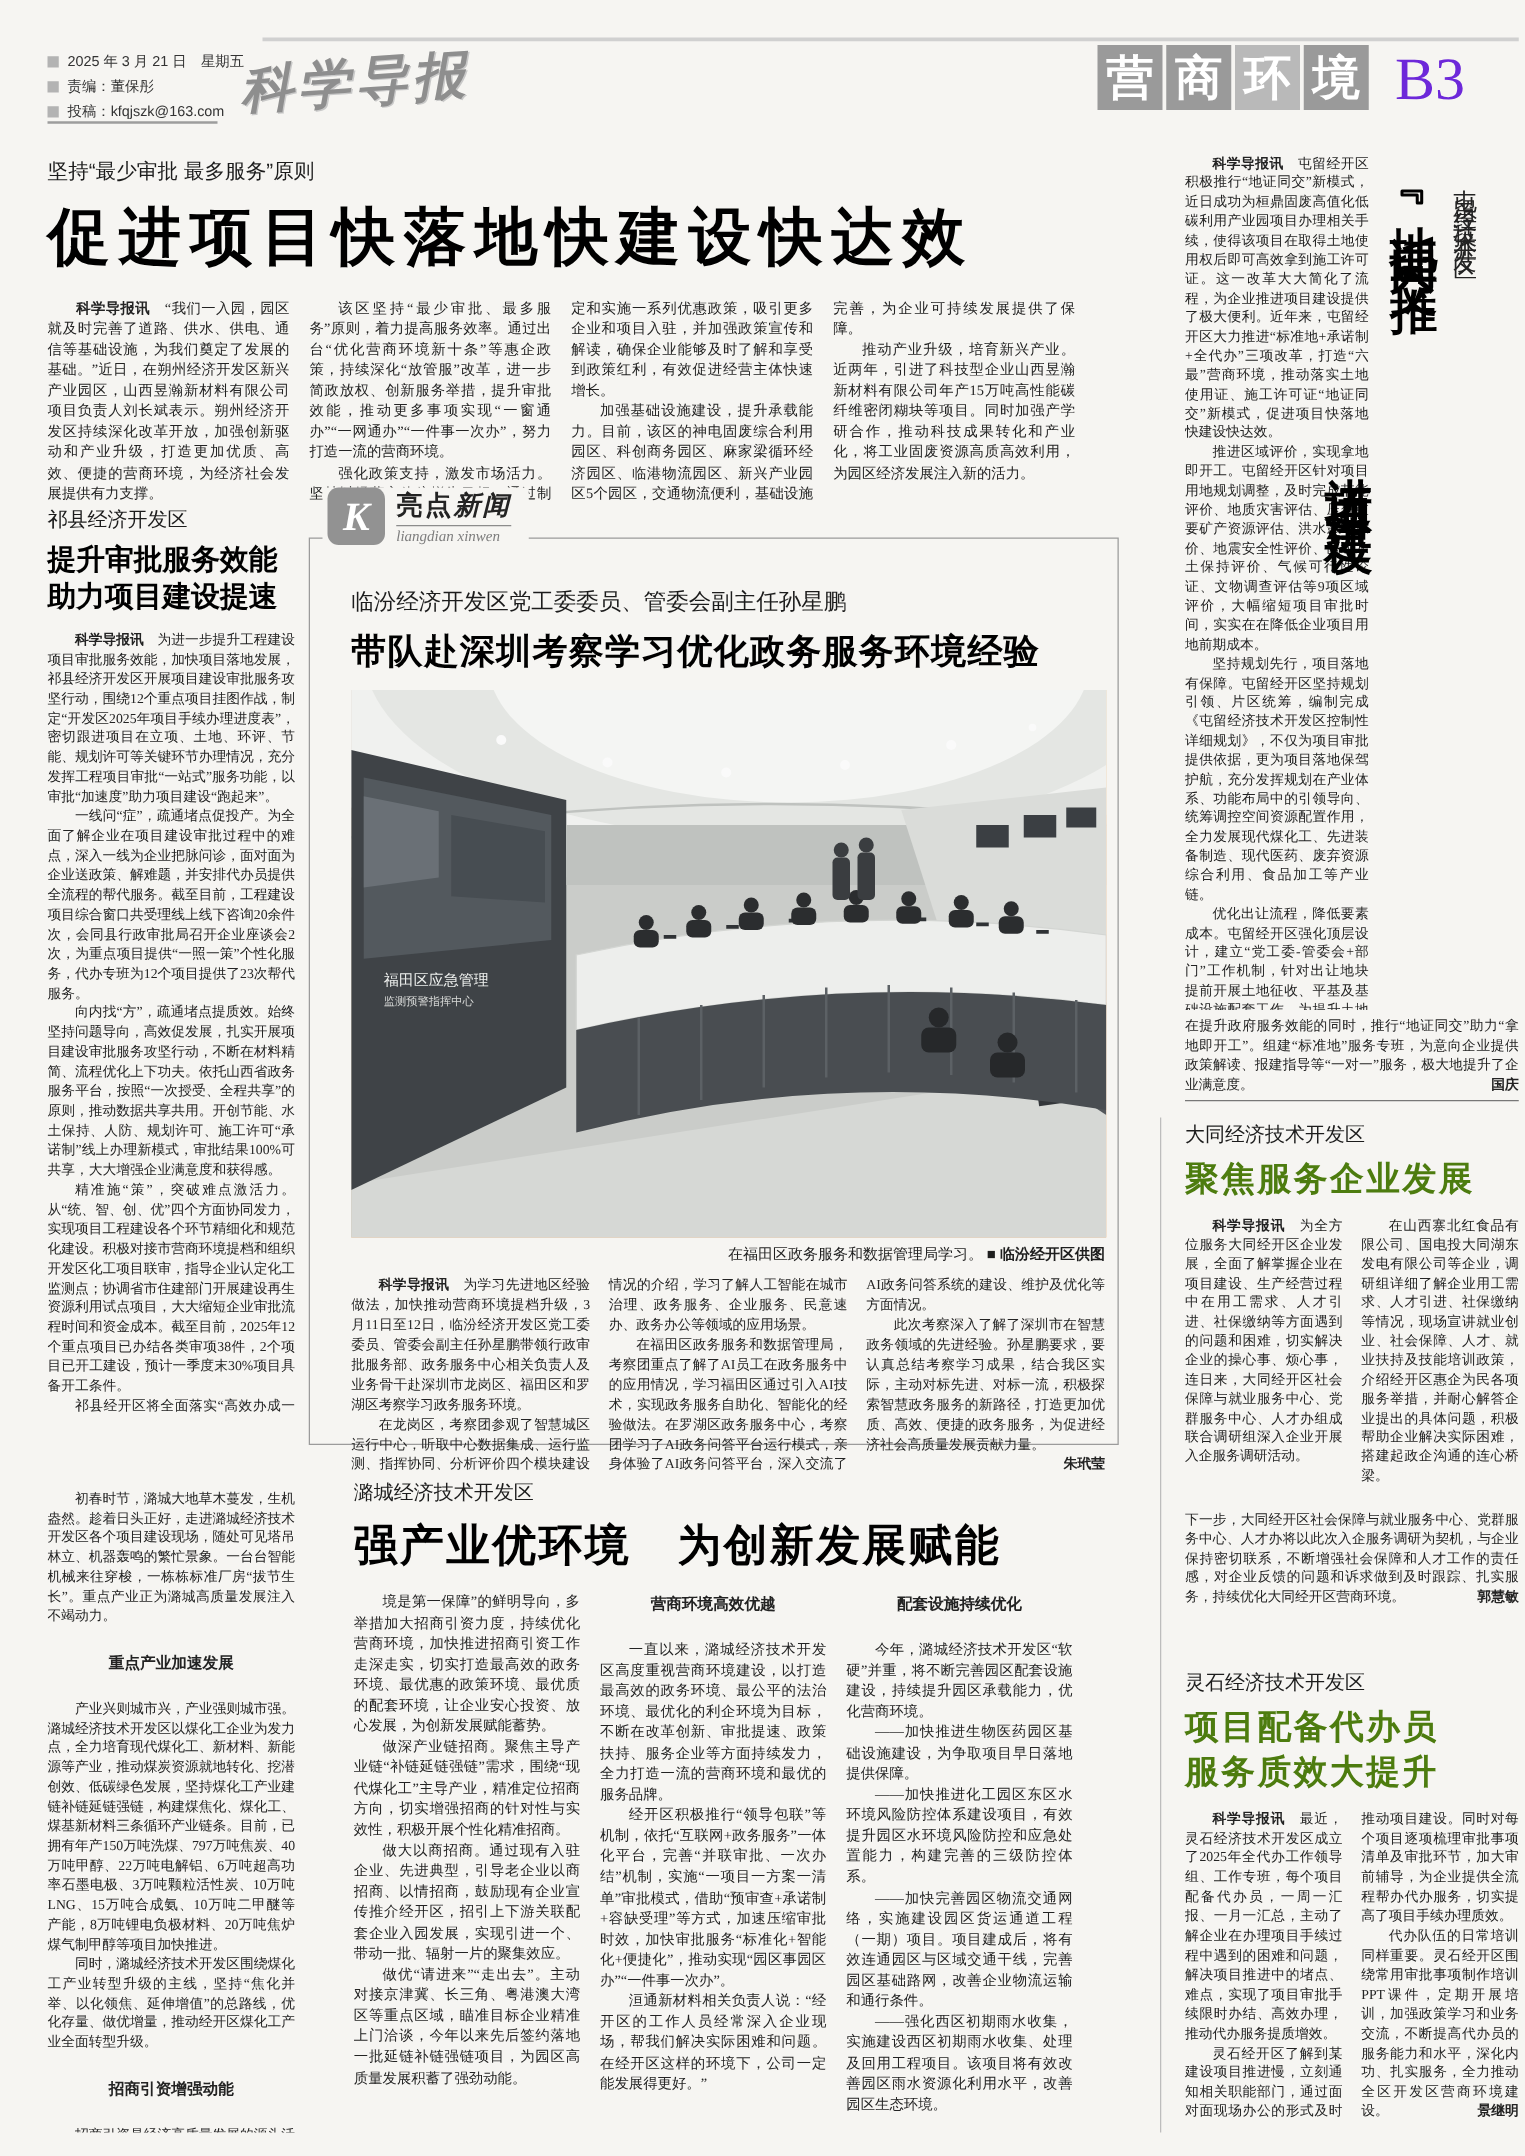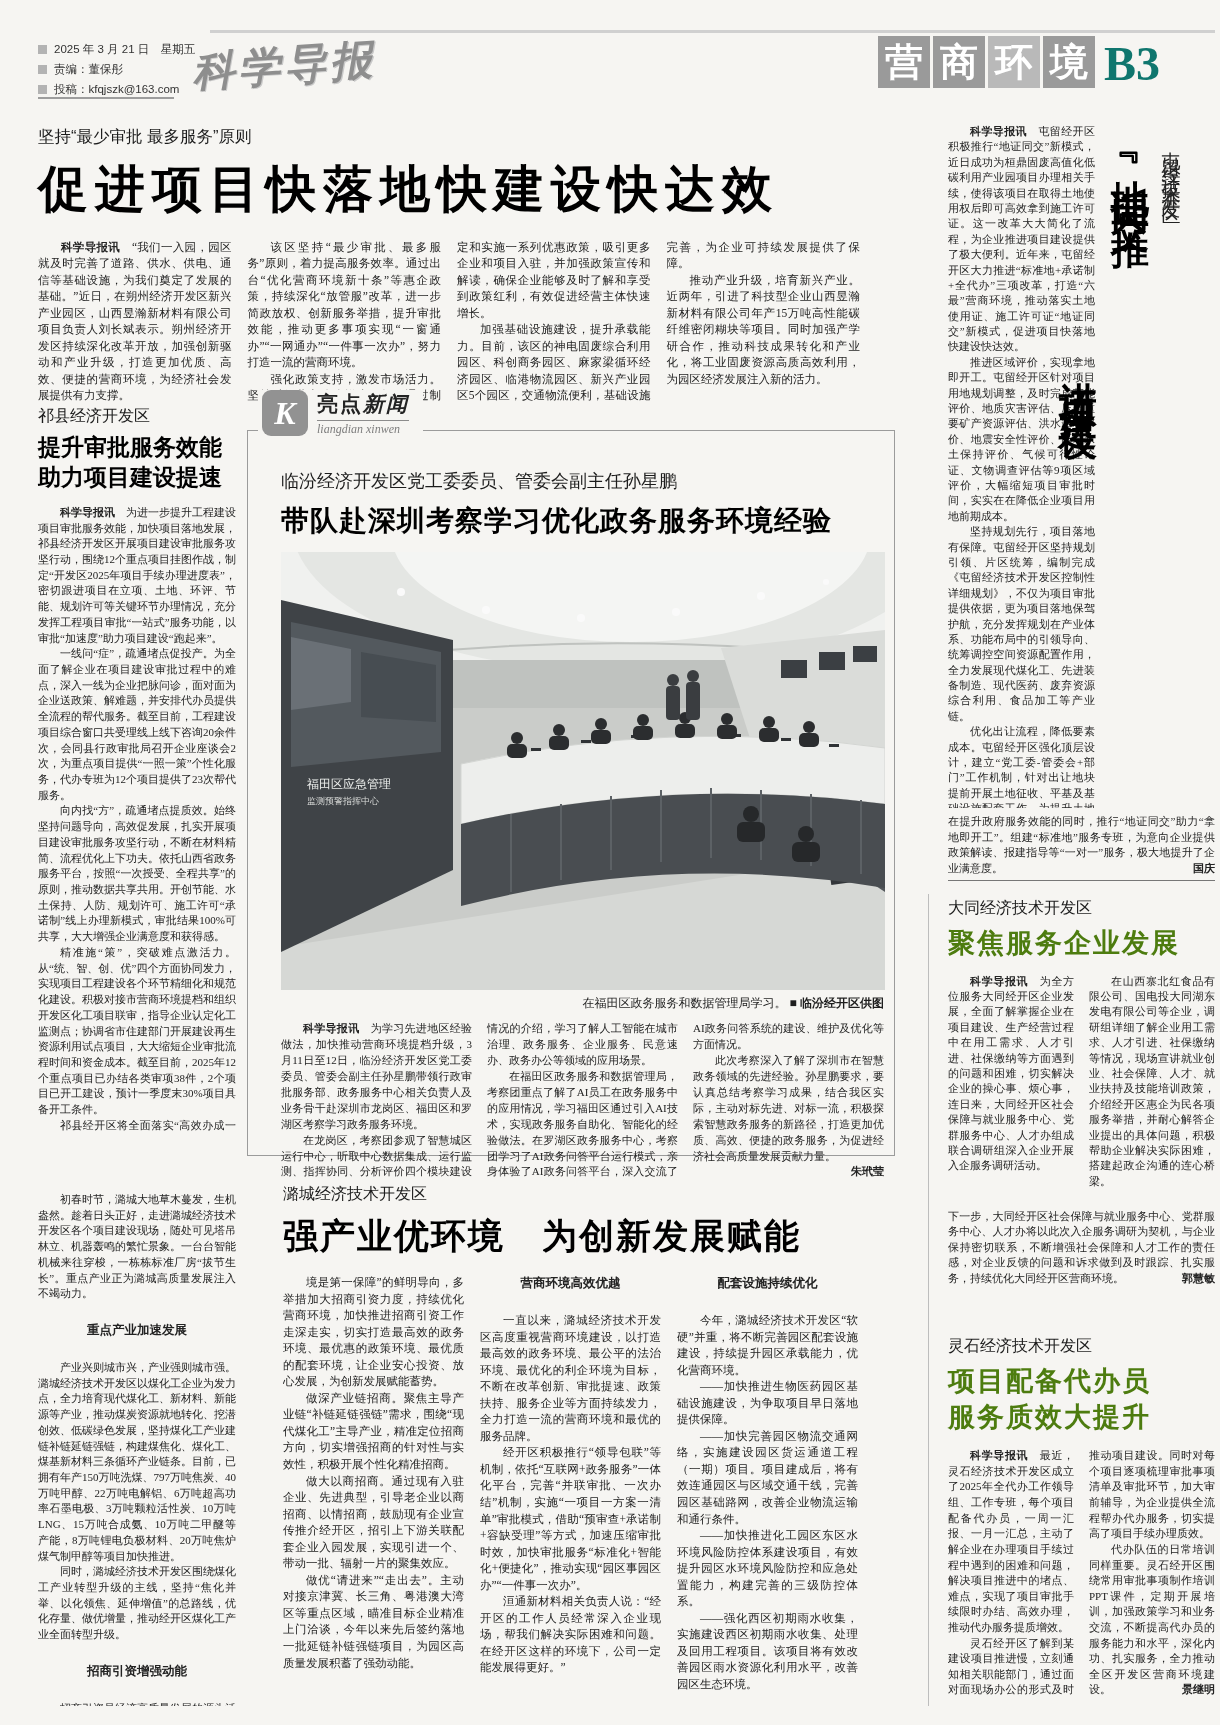--- a/index.html
+++ b/index.html
@@ -17,22 +17,22 @@
   .sq{display:inline-block;width:9px;height:9px;background:#b3b3b3;margin-right:7px;}
   #meta-underline{left:38px;top:97px;width:136px;height:2px;background:#9d9d9d;}
   #brand{left:192px;top:38px;font-size:42px;font-weight:bold;font-style:italic;
          color:#8e8e8e;transform:rotate(-4deg);letter-spacing:4px;
          font-family:"Liberation Serif",serif;text-shadow:1px 1px 0 #c9c9c9;}
   #section{left:878px;top:36px;display:flex;align-items:flex-end;}
   .sec-block{width:52px;height:52px;margin-right:3px;display:flex;align-items:center;justify-content:center;
              background:#9a9a9a;color:#fff;font-size:38px;font-weight:bold;
              font-family:"Liberation Sans",sans-serif;}
   .sec-block.lite{background:#b9b9b9;}
-  #page-no{font-size:48px;font-weight:bold;color:#0f766e;font-family:"Liberation Serif",serif;
-           margin-left:6px;line-height:1;}
+  #page-no{font-size:48px;font-weight:normal;color:#6d28d9;font-family:"Liberation Serif",serif;
+           margin-left:18px;line-height:1;}
   
   .kick{font-family:"Liberation Sans",sans-serif;font-size:16px;color:#1c1c1c;}
   .bd{text-align:justify;overflow:hidden;}
   .bd p{margin:0;text-indent:2em;}
   .bd .subhead{font-family:"Liberation Sans",sans-serif;font-weight:bold;text-align:center;
                text-indent:0;font-size:12.5px;margin:20px 0;}
   .bd strong.lead{font-family:"Liberation Sans",sans-serif;}
   .sig{float:right;font-weight:bold;font-family:"Liberation Sans",sans-serif;padding-left:10px;}
   
   #main-art{left:38px;top:126px;width:822px;}
@@ -315,18 +315,18 @@
       <p>做深产业链招商。聚焦主导产业链“补链延链强链”需求，围绕“现代煤化工”主导产业，精准定位招商方向，切实增强招商的针对性与实效性，积极开展个性化精准招商。</p>
       <p>做大以商招商。通过现有入驻企业、先进典型，引导老企业以商招商、以情招商，鼓励现有企业宣传推介经开区，招引上下游关联配套企业入园发展，实现引进一个、带动一批、辐射一片的聚集效应。</p>
       <p>做优“请进来”“走出去”。主动对接京津冀、长三角、粤港澳大湾区等重点区域，瞄准目标企业精准上门洽谈，今年以来先后签约落地一批延链补链强链项目，为园区高质量发展积蓄了强劲动能。</p>
       <div class="subhead">营商环境高效优越</div>
       <p>一直以来，潞城经济技术开发区高度重视营商环境建设，以打造最高效的政务环境、最公平的法治环境、最优化的利企环境为目标，不断在改革创新、审批提速、政策扶持、服务企业等方面持续发力，全力打造一流的营商环境和最优的服务品牌。</p>
       <p>经开区积极推行“领导包联”等机制，依托“互联网+政务服务”一体化平台，完善“并联审批、一次办结”机制，实施“一项目一方案一清单”审批模式，借助“预审查+承诺制+容缺受理”等方式，加速压缩审批时效，加快审批服务“标准化+智能化+便捷化”，推动实现“园区事园区办”“一件事一次办”。</p>
       <p>洹通新材料相关负责人说：“经开区的工作人员经常深入企业现场，帮我们解决实际困难和问题。在经开区这样的环境下，公司一定能发展得更好。”</p>
       <div class="subhead">配套设施持续优化</div>
       <p>今年，潞城经济技术开发区“软硬”并重，将不断完善园区配套设施建设，持续提升园区承载能力，优化营商环境。</p>
       <p>——加快推进生物医药园区基础设施建设，为争取项目早日落地提供保障。</p>
+      <p>——加快推进化工园区东区水环境风险防控体系建设项目，有效提升园区水环境风险防控和应急处置能力，构建完善的三级防控体系。</p>
       <p>——加快完善园区物流交通网络，实施建设园区货运通道工程（一期）项目。项目建成后，将有效连通园区与区域交通干线，完善园区基础路网，改善企业物流运输和通行条件。</p>
-      <p>——加快推进化工园区东区水环境风险防控体系建设项目，有效提升园区水环境风险防控和应急处置能力，构建完善的三级防控体系。</p>
       <p>——强化西区初期雨水收集，实施建设西区初期雨水收集、处理及回用工程项目。该项目将有效改善园区雨水资源化利用水平，改善园区生态环境。</p>
       <p>——加快完善供水基础设施，实施西区供水管网改扩建项目，进一步完善园区供水体系，为企业生产用水提供稳定保障，营造优质高效的营商环境。</p>
     </div>
 </div>
 
 </body></html>

